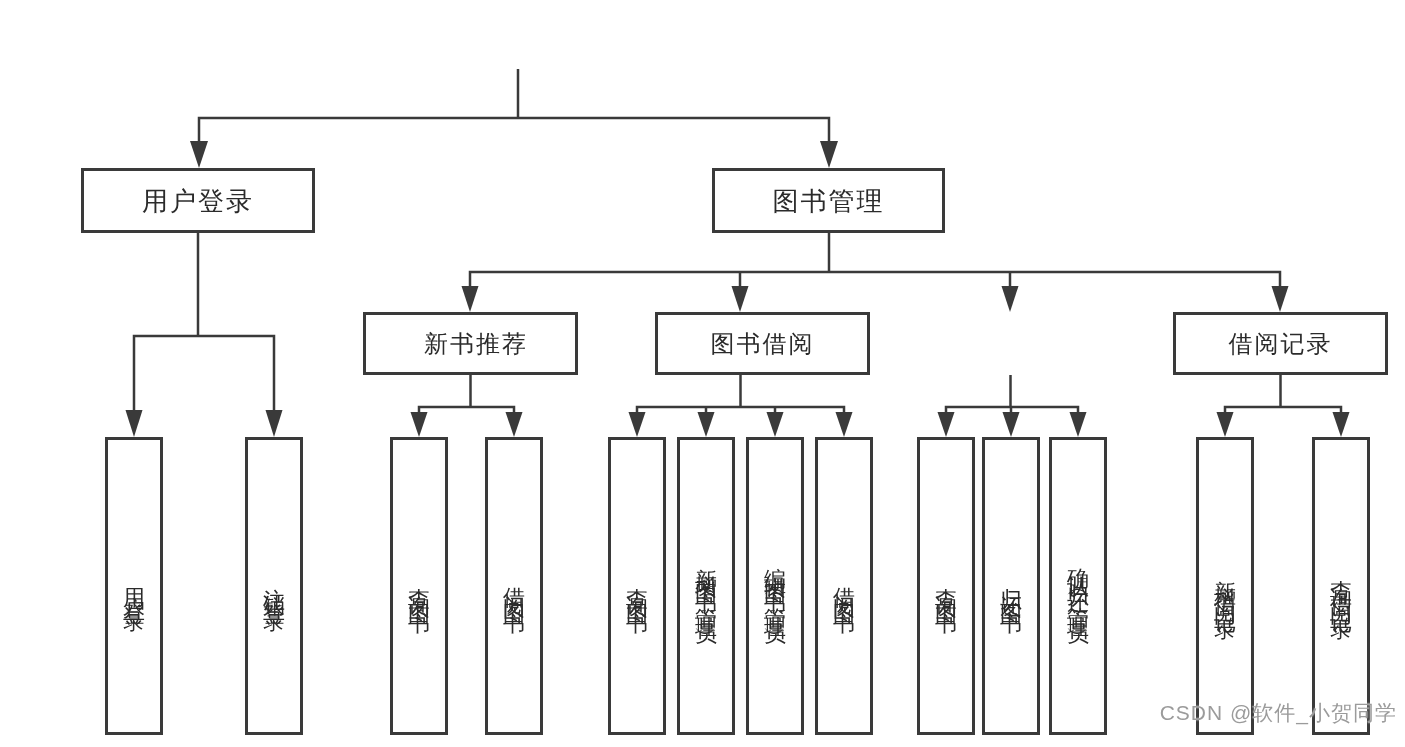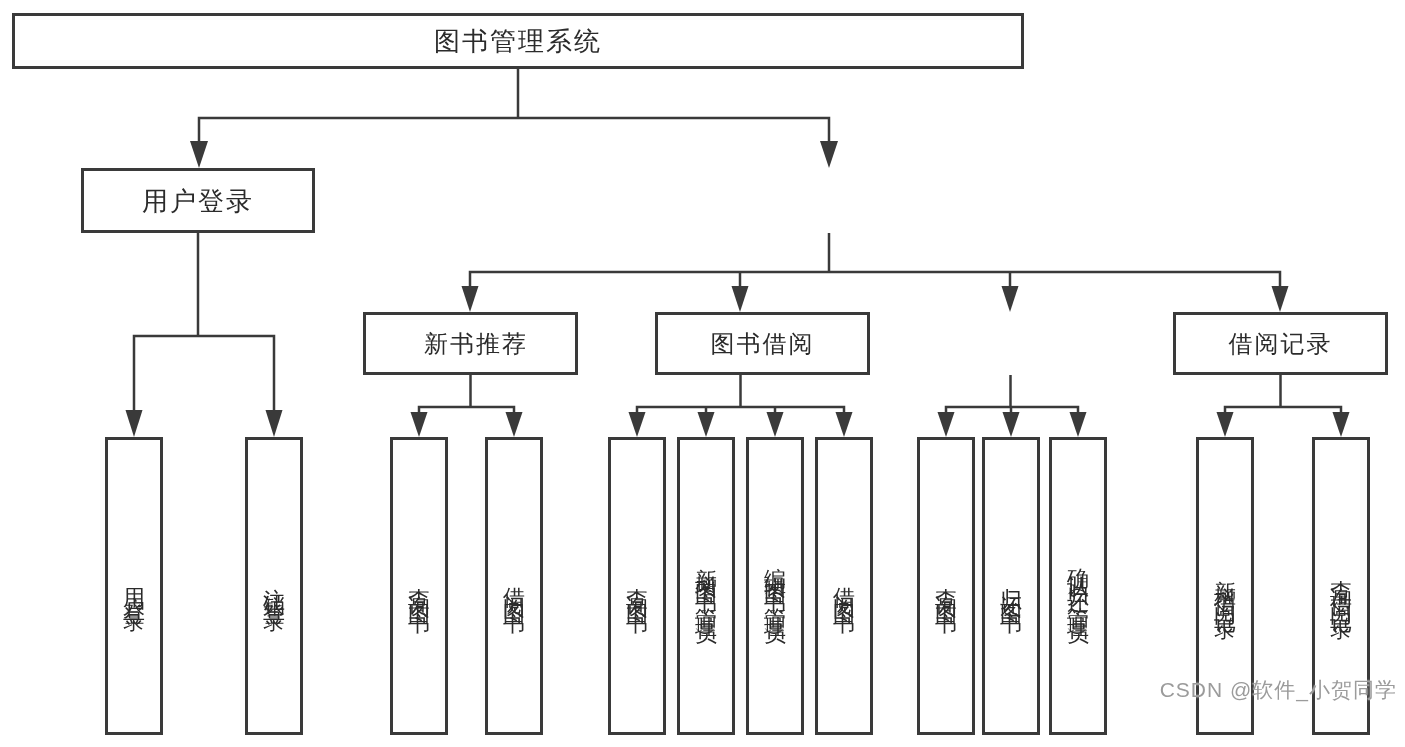--- a/index.html
+++ b/index.html
@@ -41,21 +41,21 @@
   .leaf-box .v-label {
     writing-mode: vertical-rl;
     text-orientation: mixed;
     font-size: 22px;
     letter-spacing: 8px;
     line-height: 1;
     white-space: nowrap;
   }
   .watermark {
     position: absolute;
-    top: 676px;
+    top: 699px;
     right: 8px;
     font-size: 21px;
     color: #9b9b9b;
     letter-spacing: 1px;
     text-shadow: 0 0 2px #ffffff;
     white-space: nowrap;
     z-index: 5;
   }
 </style>
 </head>
@@ -118,26 +118,26 @@
     </g>
 
     <g>
       <path d="M1280.5 375 L1280.5 407"></path>
       <path d="M1225 414 L1225 407 L1341 407 L1341 414"></path>
       <polygon points="1216.5,412 1233.5,412 1225,437" fill="#3a3a3a" stroke="none"></polygon>
       <polygon points="1332.5,412 1349.5,412 1341,437" fill="#3a3a3a" stroke="none"></polygon>
     </g>
   </svg>
 
-  <div class="box root-box" style="left:12px; top:13px; width:1012px; height:56px;">
-    <span class="h-label">图书管理系统</span>
-  </div>
 
   <div class="box lvl2-box" style="left:81px; top:168px; width:234px; height:65px;">
     <span class="h-label">用户登录</span>
+  </div>
+  <div class="box lvl2-box" style="left:712px; top:168px; width:233px; height:65px;">
+    <span class="h-label">图书管理</span>
   </div>
 
   <div class="box lvl3-box" style="left:363px; top:312px; width:215px; height:63px;padding-left:11px;">
     <span class="h-label">新书推荐</span>
   </div>
   <div class="box lvl3-box" style="left:633px; top:312px; width:215px; height:63px;margin-left:22px;">
     <span class="h-label">图书借阅</span>
   </div>
   <div class="box lvl3-box" style="left:1173px; top:312px; width:215px; height:63px;">
     <span class="h-label">借阅记录</span>

